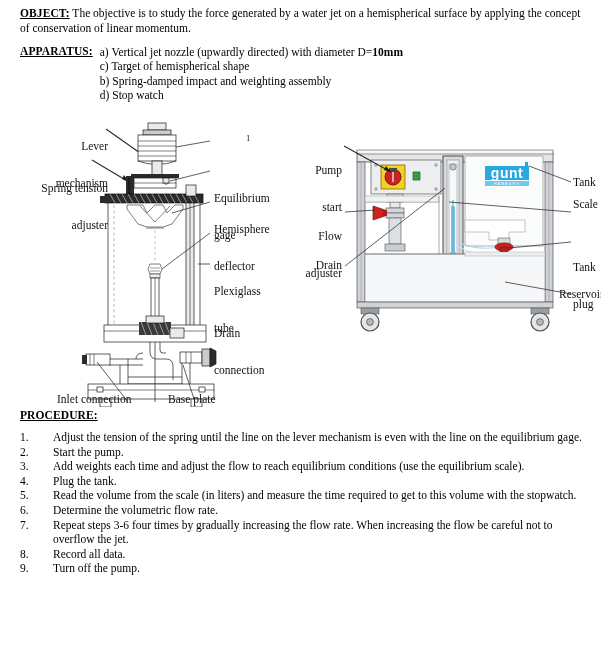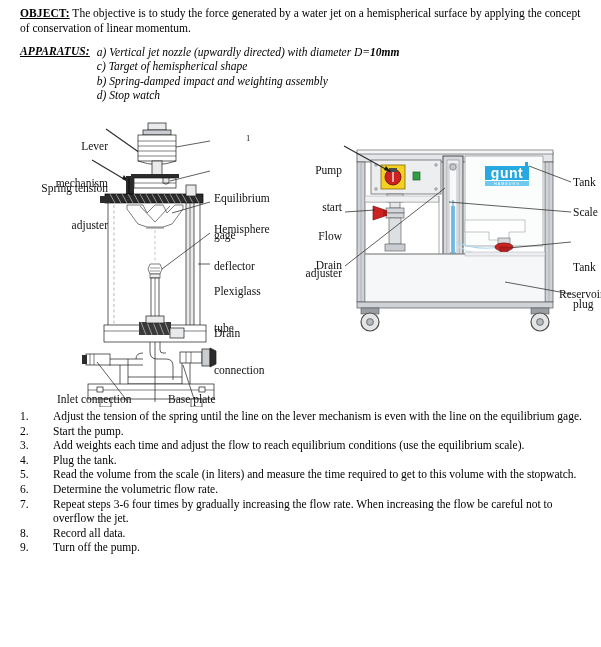--- a/index.html
+++ b/index.html
@@ -34,21 +34,21 @@
     line-height: 15px;
     text-align: left;
   }
   #object-block .body { font-size: 11.5px; }
 
   #apparatus-block {
     position: absolute;
     left: 20px; top: 45px; width: 566px;
     font-size: 11.5px;
   }
-  #apparatus-wrap { display: flex; align-items: flex-start; font-style: italic; }
+  #apparatus-wrap { display: flex; align-items: flex-start; }
   #apparatus-label { white-space: nowrap; flex: 0 0 auto; }
   #apparatus-list {
     list-style: none;
     margin: 0;
     padding: 0 0 0 7px;
     flex: 1 1 auto;
   }
   #apparatus-list li { line-height: 14.4px; font-size: 11.5px; }
   #apparatus-list li b { font-weight: bold; }
 
@@ -406,30 +406,31 @@
       <div>Pump</div>
       <div>start</div>
     </div>
     <div class="fig-label right" style="left:288px; top:93px; width:54px;">
       <div>Flow</div>
       <div>adjuster</div>
     </div>
     <div class="fig-label right" style="left:298px; top:147px; width:44px;">Drain</div>
 
     <div class="fig-label" style="left:573px; top:64px;">Tank</div>
-    <div class="fig-label" style="left:573px; top:94px;font-family:Liberation Serif, serif;">Scale</div>
+    <div class="fig-label" style="left:573px; top:86px;font-family:Liberation Serif, serif;">Scale</div>
     <div class="fig-label" style="left:573px; top:124px;">
       <div>Tank</div>
       <div>plug</div>
     </div>
     <div class="fig-label" style="left:559px; top:176px;">Reservoir</div>
 
   </div>
 
   <div id="procedure-block">
+    <span id="procedure-head" class="sec-head">PROCEDURE:</span>
 
     <div class="proc-row">
       <div class="proc-num">1.</div>
       <div class="proc-text">Adjust the tension of the spring until the line on the lever mechanism is even with the line on the equilibrium gage.</div>
     </div>
     <div class="proc-row">
       <div class="proc-num">2.</div>
       <div class="proc-text">Start the pump.</div>
     </div>
     <div class="proc-row">

